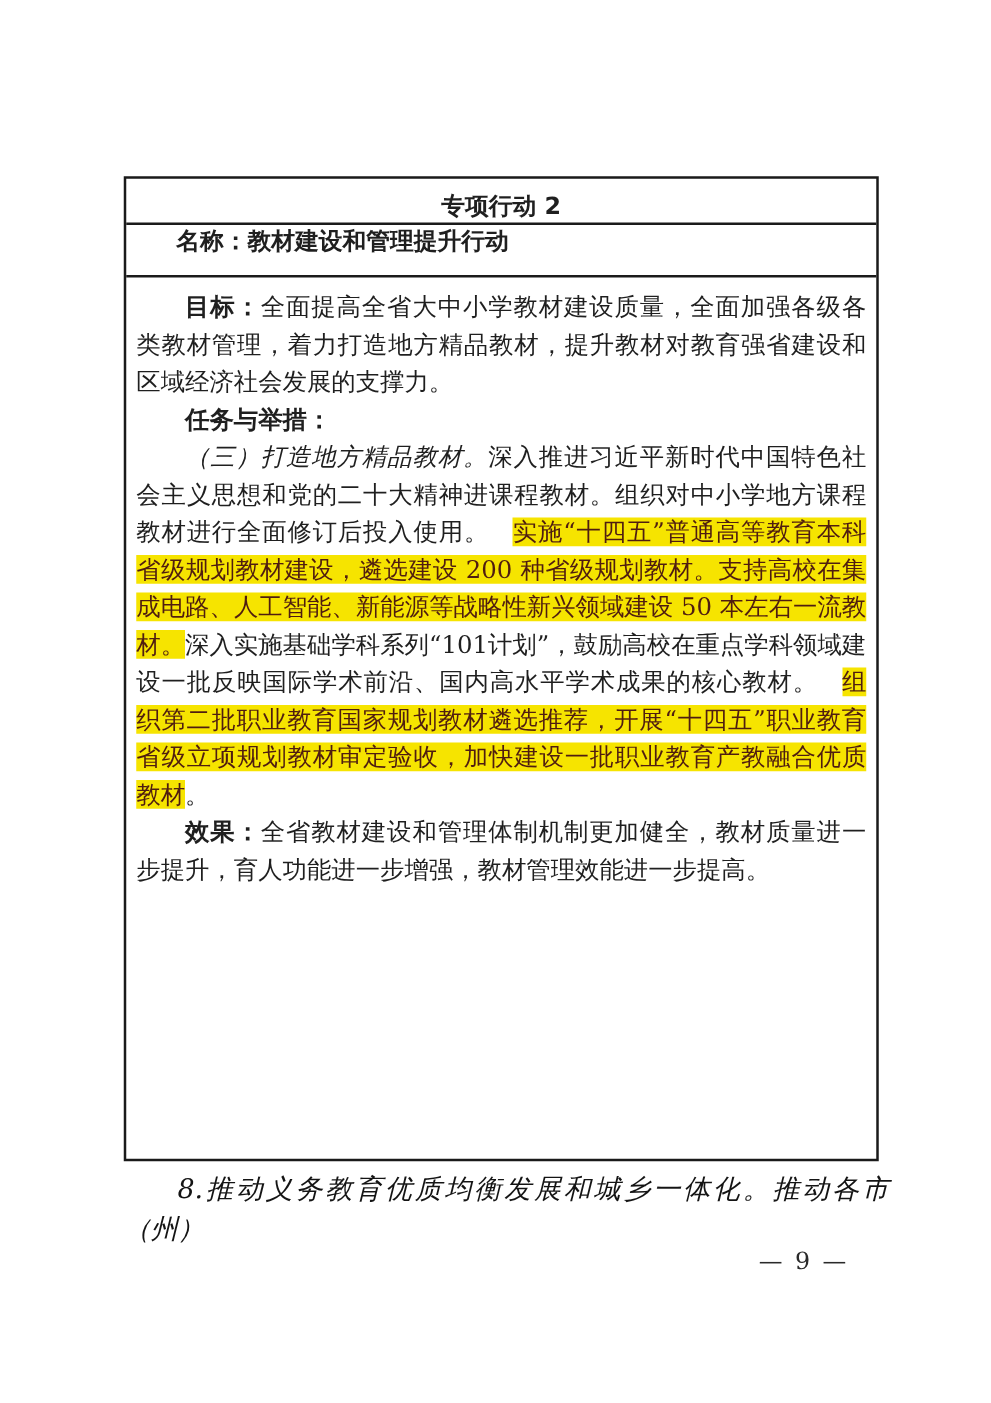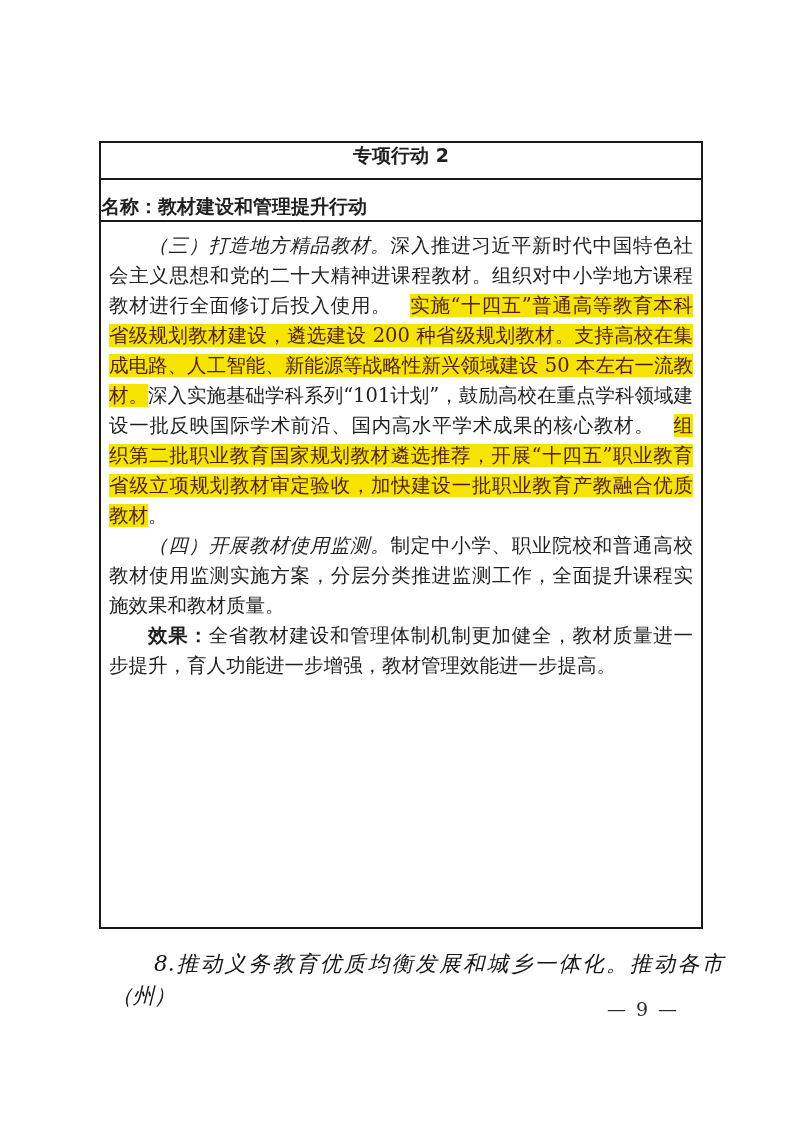--- a/index.html
+++ b/index.html
@@ -13,28 +13,29 @@
   }
   .doc-table {
     position:absolute; left:99px; top:141px; width:604px;
     border:2px solid #1a1a1a;
     box-sizing:border-box;
     background:#ffffff;
   }
   .row-title {
     height:35px;
     border-bottom:2px solid #1a1a1a;
-    display:flex; align-items:flex-start; justify-content:center;
+    display:flex; align-items:flex-end; justify-content:center;
     font-family:"DejaVu Sans","Liberation Sans",sans-serif;
     font-weight:bold; font-size:19px;
   }
   .row-name {
     height:40px;
     border-bottom:2px solid #1a1a1a;
-    display:flex; align-items:flex-end;
+    display:flex; align-items:flex-start;
+    padding-left:40px;
     font-family:"DejaVu Sans","Liberation Sans",sans-serif;
     font-weight:bold; font-size:19px;
   }
   .row-body {
     height:684px;
     padding:9px 8px 12px 8px;
     font-size:19.5px;
     line-height:30px;
     overflow:hidden;
   }
@@ -51,21 +52,21 @@
   .seg-kai {
     font-style:italic;
   }
   .seg-highlight {
     background:var(--hl-bg,#f6e400);
     color:var(--hl-text,#4f1d10);
     margin-left:19px;
   }
   .closing {
     position:absolute; left:99px; top:936px; width:612px;
-    margin:12px;
+    margin:0;
     font-size:21.5px;
     line-height:32px;
     font-style:italic;
     text-indent:2em;
     text-align:justify;
     color:#141414;
   }
   .page-num {
     position:absolute; left:588px; top:998px; width:110px;
     text-align:center;
@@ -80,22 +81,23 @@
 <div class="page">
 
   <div class="doc-table">
     <div class="row-title">
       <span>专项行动 2</span>
     </div>
     <div class="row-name">
       <span>名称：教材建设和管理提升行动</span>
     </div>
     <div class="row-body">
+        <p class="para"><span class="seg-bold">目标：</span><span class="seg-normal">全面提高全省大中小学教材建设质量，全面加强各级各类教材管理，着力打造地方精品教材，提升教材对教育强省建设和区域经济社会发展的支撑力。</span></p>
+        <p class="para"><span class="seg-bold">任务与举措：</span></p>
         <p class="para"><span class="seg-kai">（三）打造地方精品教材。</span><span class="seg-normal">深入推进习近平新时代中国特色社会主义思想和党的二十大精神进课程教材。组织对中小学地方课程教材进行全面修订后投入使用。</span><span class="seg-highlight">实施“十四五”普通高等教育本科省级规划教材建设，遴选建设 200 种省级规划教材。支持高校在集成电路、人工智能、新能源等战略性新兴领域建设 50 本左右一流教材。</span><span class="seg-normal">深入实施基础学科系列“101计划”，鼓励高校在重点学科领域建设一批反映国际学术前沿、国内高水平学术成果的核心教材。</span><span class="seg-highlight">组织第二批职业教育国家规划教材遴选推荐，开展“十四五”职业教育省级立项规划教材审定验收，加快建设一批职业教育产教融合优质教材</span><span class="seg-normal">。</span></p>
-        <p class="para"><span class="seg-kai">（四）开展教材使用监测。</span><span class="seg-normal">制定中小学、职业院校和普通高校教材使用监测实施方案，分层分类推进监测工作，全面提升课程实施效果和教材质量。</span></p>
         <p class="para"><span class="seg-bold">效果：</span><span class="seg-normal">全省教材建设和管理体制机制更加健全，教材质量进一步提升，育人功能进一步增强，教材管理效能进一步提高。</span></p>
       </div>
   </div>
 
   <p class="closing">8.推动义务教育优质均衡发展和城乡一体化。推动各市（州）</p>
 
   <div class="page-num">— 9 —</div>
 
 </div>
 

